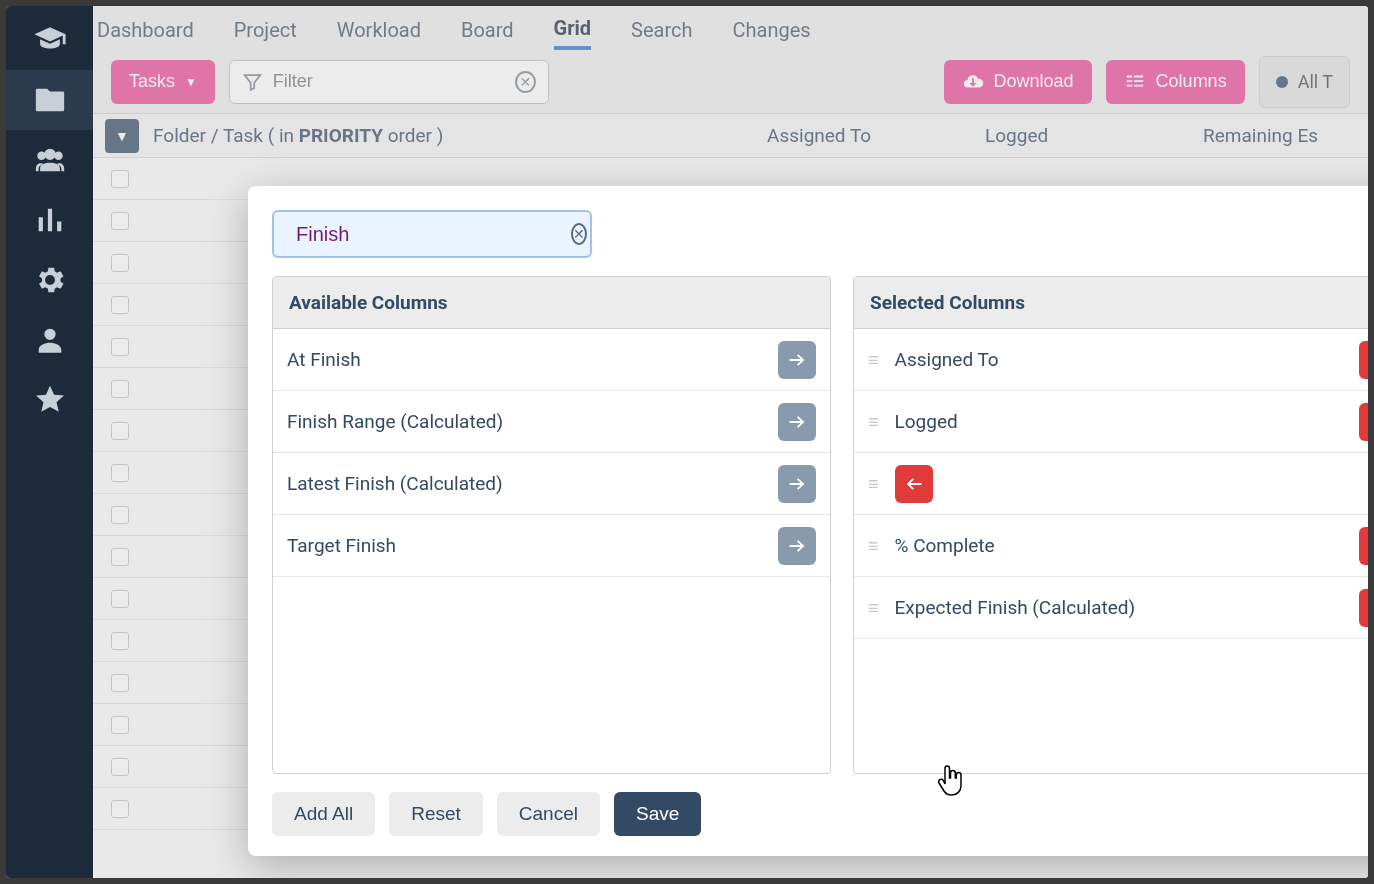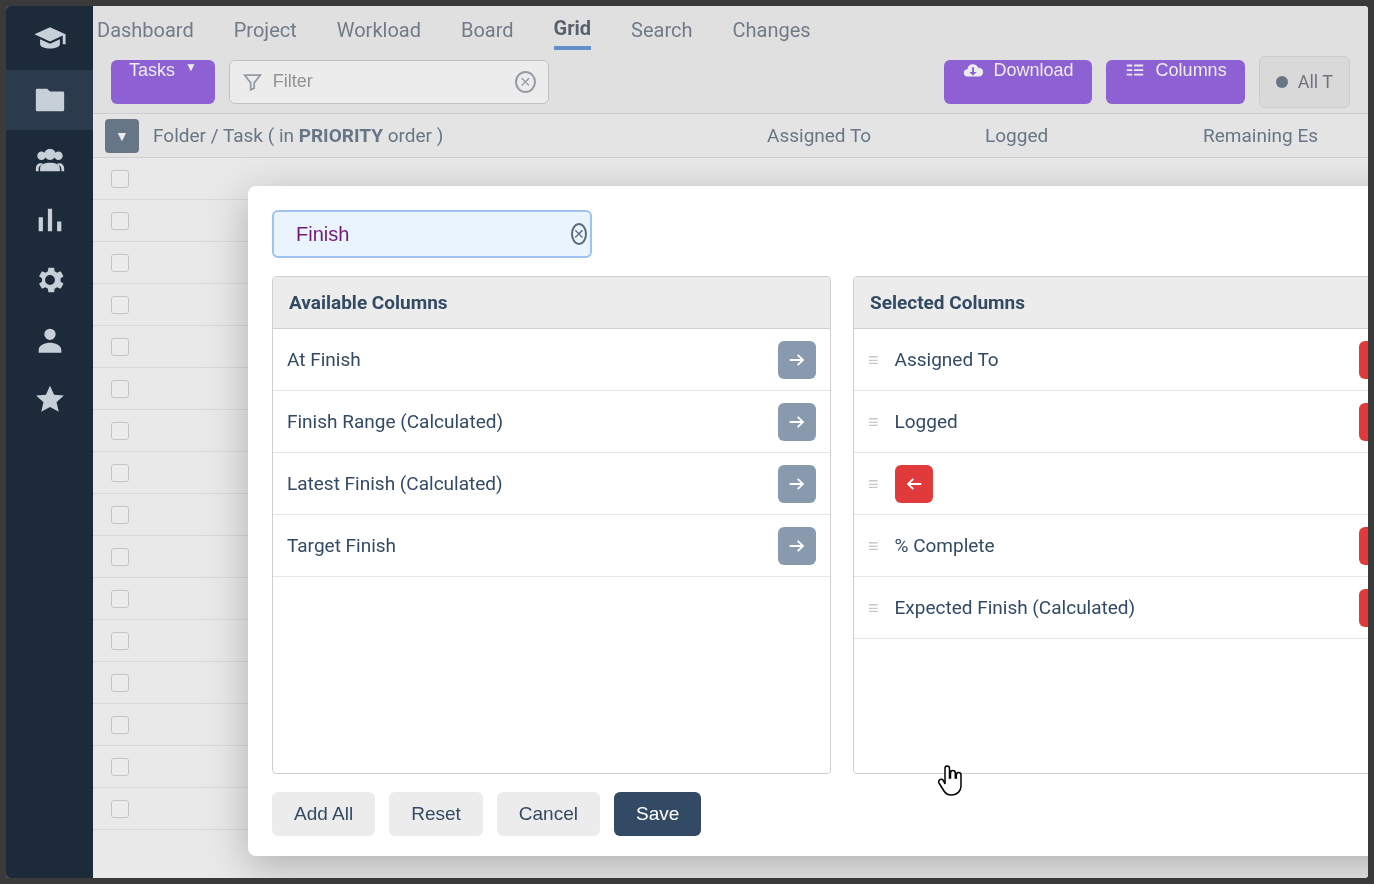--- a/index.html
+++ b/index.html
@@ -69,28 +69,28 @@
   .toolbar {
     height: 64px;
     background: #ededed;
     display: flex;
     align-items: center;
     padding: 0 18px;
     gap: 14px;
     border-bottom: 1px solid #cfcfcf;
   }
   .btn {
-    background: #6d28d9;
+    background: #ec4899;
     color: #fff;
     border: none;
     border-radius: 6px;
     height: 44px;
     padding: 0 18px;
     font-size: 18px;
-    display: inline-flex; gap: 10px;
+    display: inline-flex; align-items: center; gap: 10px;
     cursor: pointer;
   }
   .btn .caret { font-size: 12px; }
   .filterbox {
     background: #fff;
     border: 1px solid #b8bfc7;
     border-radius: 6px;
     height: 44px; width: 320px;
     display: flex; align-items: center; padding: 0 12px;
     gap: 10px;

